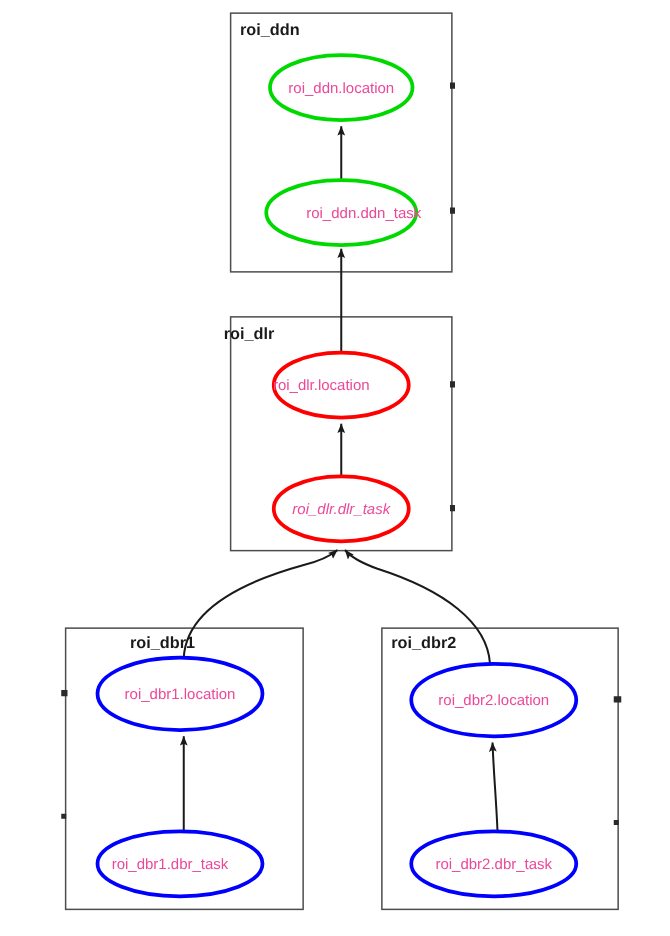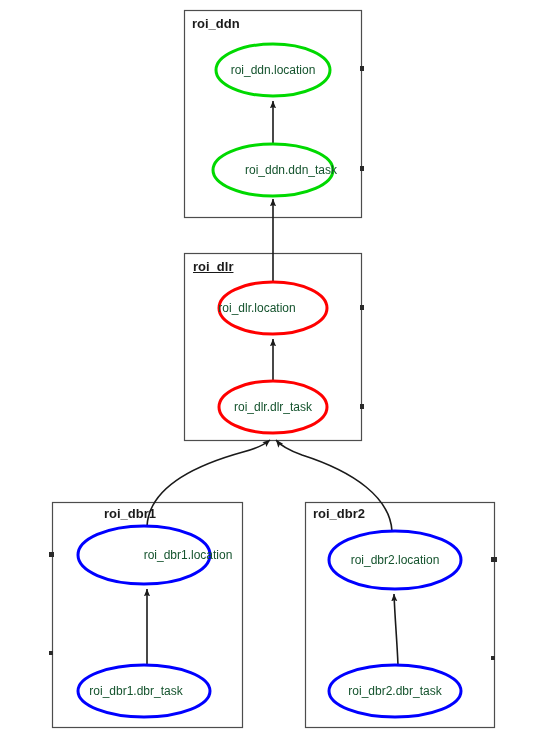--- a/index.html
+++ b/index.html
@@ -9,21 +9,21 @@
   svg#graph{position:absolute;left:0;top:0;width:536px;height:749px;}
   .cluster-title{
     position:absolute;
     font-family:"Liberation Sans","DejaVu Sans",sans-serif;
     font-size:13px;font-weight:bold;color:#1a1a1a;
     white-space:nowrap;letter-spacing:0px;
   }
   .node-label{
     position:absolute;
     font-family:"Liberation Sans","DejaVu Sans",sans-serif;
-    font-size:12px;color:#14532d;
+    font-size:12px;color:#ec4899;
     white-space:nowrap;
     transform:translate(-50%,-50%);
     pointer-events:none;
   }
 </style>
 </head>
 <body>
 
 <div id="canvas">
 
@@ -78,29 +78,29 @@
 
       <ellipse cx="144" cy="555" rx="66" ry="29" stroke="#0000ff"></ellipse>
       <ellipse cx="144" cy="691" rx="66" ry="26" stroke="#0000ff"></ellipse>
 
       <ellipse cx="395" cy="560" rx="66" ry="29" stroke="#0000ff"></ellipse>
       <ellipse cx="395" cy="691" rx="66" ry="26" stroke="#0000ff"></ellipse>
     </g>
   </svg>
 
   <div class="cluster-title" style="left:192px;top:16px;">roi_ddn</div>
-  <div class="cluster-title" style="left:193px;top:259px;text-decoration:underline;">roi_dlr</div>
+  <div class="cluster-title" style="left:179px;top:259px;">roi_dlr</div>
   <div class="cluster-title" style="left:60px;top:506px;margin-left:44px;">roi_dbr1</div>
   <div class="cluster-title" style="left:313px;top:506px;">roi_dbr2</div>
 
   <div class="node-label" style="left:273px;top:70px;">roi_ddn.location</div>
   <div class="node-label" style="left:273px;top:170px;padding-left:36px;">roi_ddn.ddn_task</div>
 
   <div class="node-label" style="left:257px;top:308px;">roi_dlr.location</div>
-  <div class="node-label" style="left:273px;top:407px;">roi_dlr.dlr_task</div>
+  <div class="node-label" style="left:273px;top:407px;font-style:italic;">roi_dlr.dlr_task</div>
 
-  <div class="node-label" style="left:144px;top:555px;margin-left:44px;">roi_dbr1.location</div>
+  <div class="node-label" style="left:144px;top:555px;">roi_dbr1.location</div>
   <div class="node-label" style="left:136px;top:691px;">roi_dbr1.dbr_task</div>
 
   <div class="node-label" style="left:395px;top:560px;">roi_dbr2.location</div>
   <div class="node-label" style="left:395px;top:691px;">roi_dbr2.dbr_task</div>
 
 </div>
 
 </body></html>

